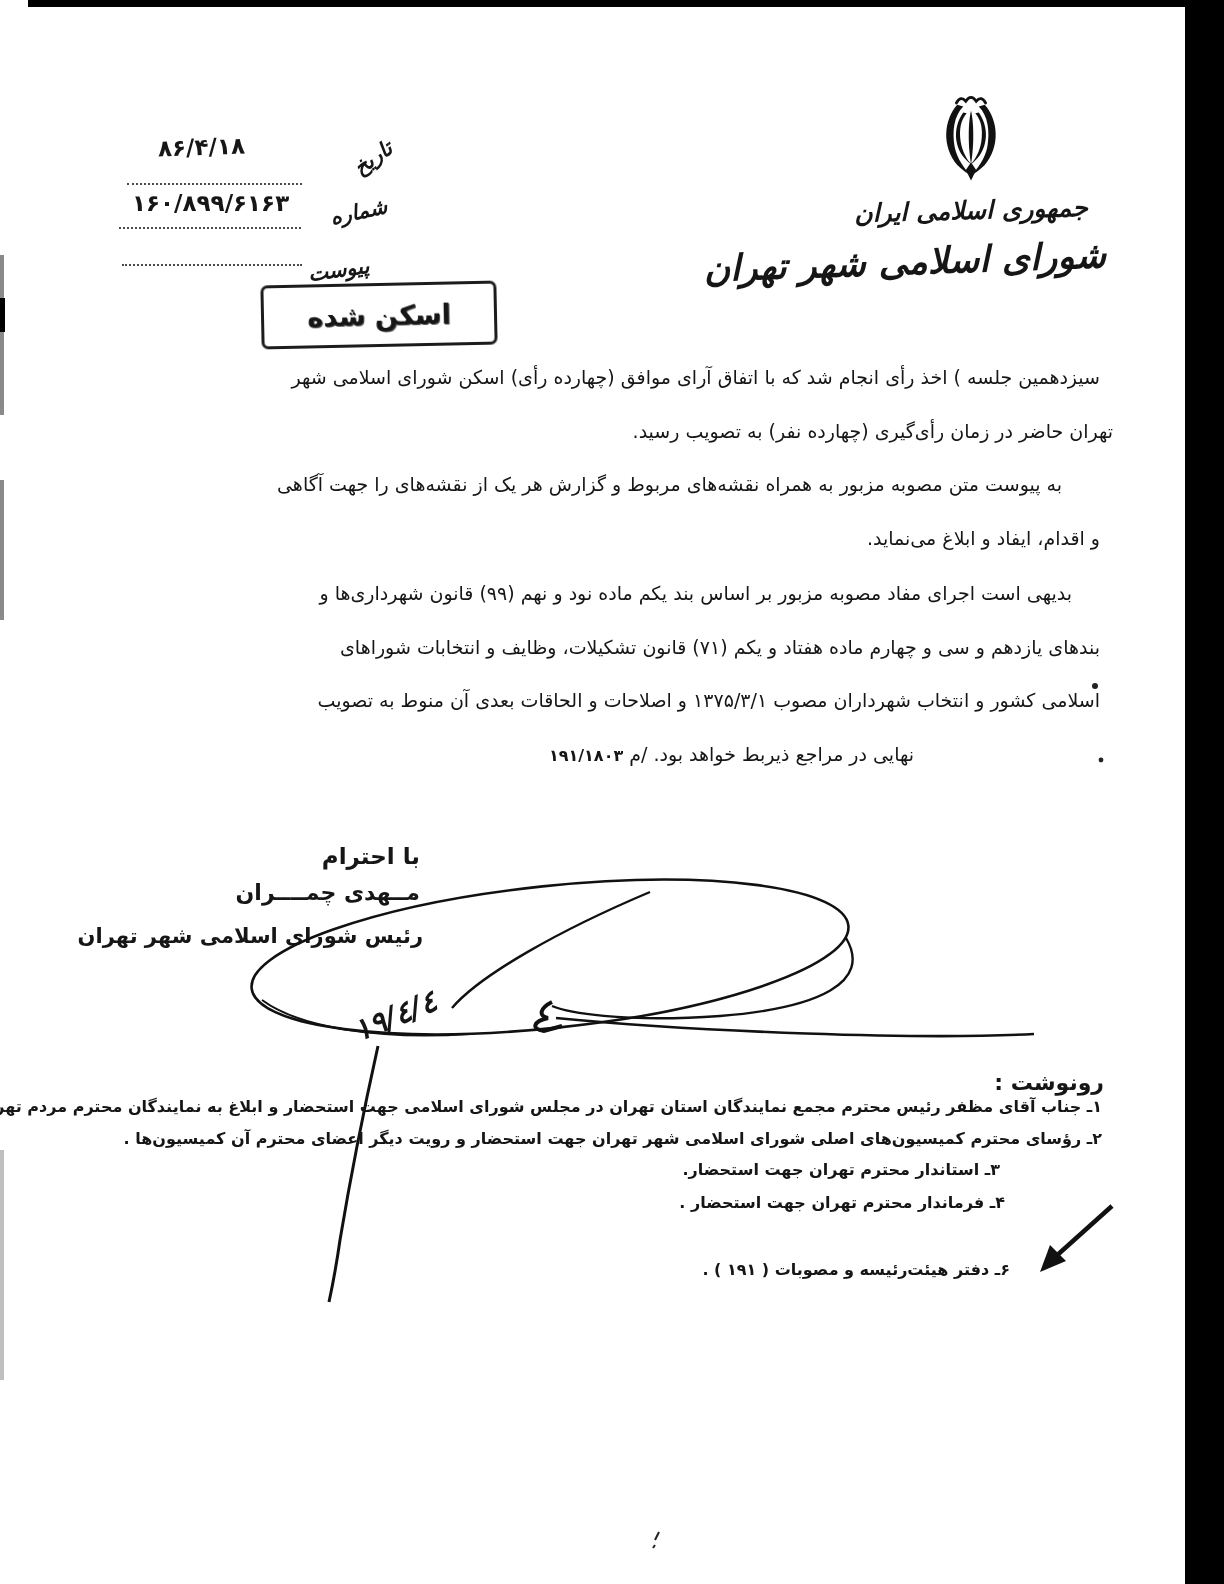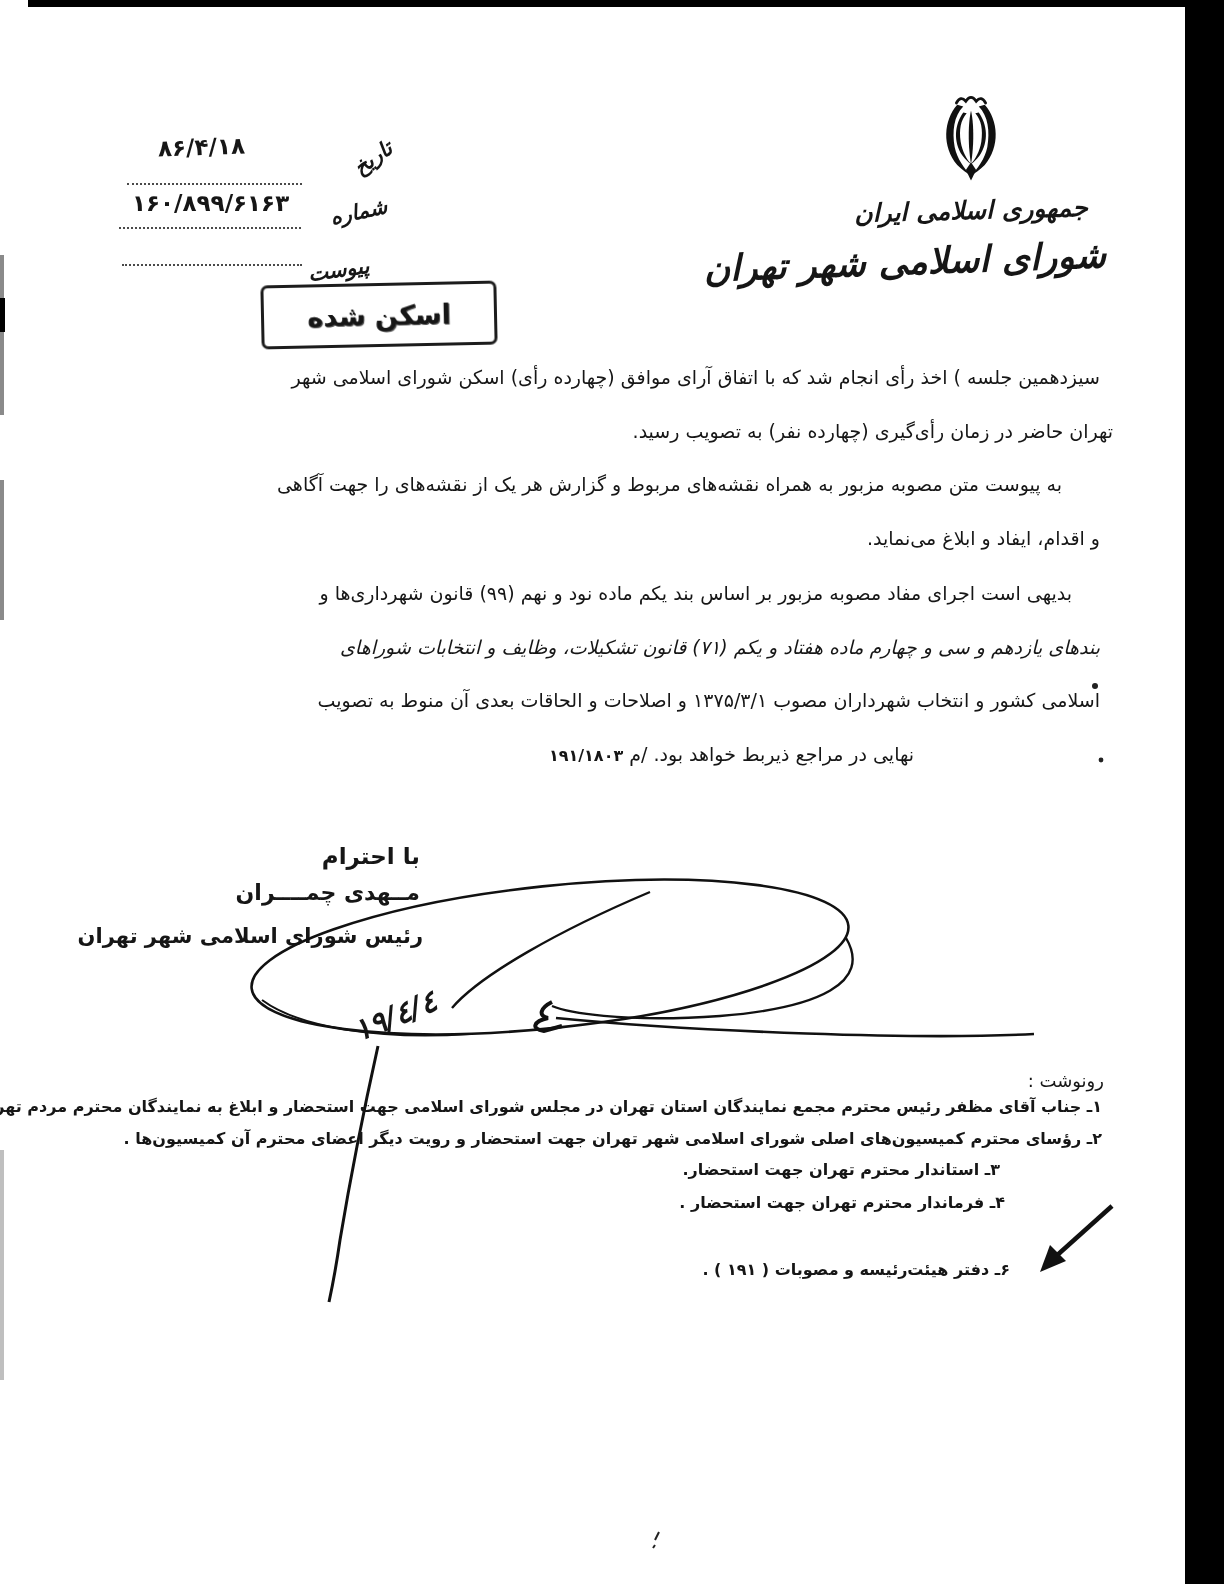--- a/index.html
+++ b/index.html
@@ -41,36 +41,36 @@
     font-size:27px; font-weight:bold; letter-spacing:7px;
     text-shadow:1px 1px 0 #555; filter:blur(.3px);
   }
   
   .bline{position:absolute; font-size:19px; white-space:nowrap; letter-spacing:.2px;}
   .l-p1a{right:124px; top:366px;}
   .l-p1b{right:111px; top:420px;}
   .l-p2a{right:162px; top:473px;}
   .l-p2b{right:124px; top:527px;}
   .l-p3a{right:152px; top:582px;}
-  .l-p3b{right:124px; top:636px;font-style:italic;}
+  .l-p3b{right:124px; top:636px;}
   .l-p3c{right:124px; top:689px;}
   .l-p3d{right:310px; top:743px;}
   .ref-num{font-size:16px; font-weight:bold;}
   
   .sig-line{position:absolute; font-weight:bold; white-space:nowrap;}
   .sig-respect{right:804px; top:843px; font-size:23px;}
   .sig-name{right:804px; top:880px; font-size:22px;}
   .sig-title{right:801px; top:924px; font-size:21px;}
   .hand-date{
     position:absolute; left:352px; top:998px; font-size:30px; font-weight:bold; font-style:italic;
     transform:rotate(-22deg); direction:ltr; white-space:nowrap;
   }
   .ink-overlay{position:absolute; left:0; top:0; pointer-events:none;}
   
-  .cc-label{position:absolute; right:120px; top:1070px; font-size:18px; font-weight:normal;margin-left:20px;}
+  .cc-label{position:absolute; right:120px; top:1070px; font-size:22px; font-weight:bold;margin-left:20px;}
   .cc-item{position:absolute; font-size:16px; font-weight:bold; white-space:nowrap;}
   .cc-1{right:122px; top:1097px;}
   .cc-2{right:122px; top:1129px;}
   .cc-3{right:224px; top:1160px;}
   .cc-4{right:219px; top:1193px;}
   .cc-5{right:184px; top:1227px;}
   .cc-6{right:214px; top:1260px;}
 </style>
 </head>
 <body>

